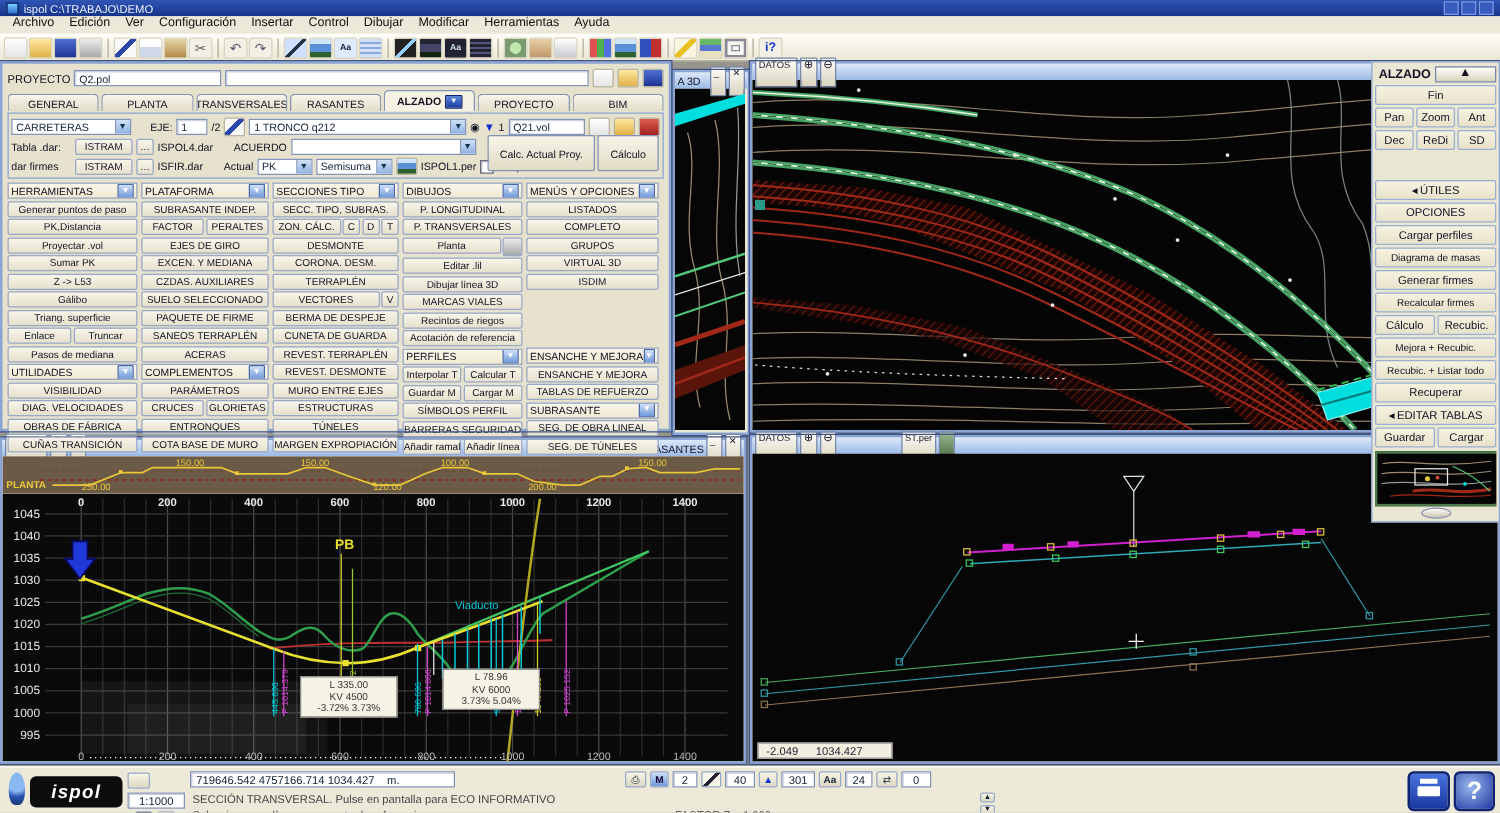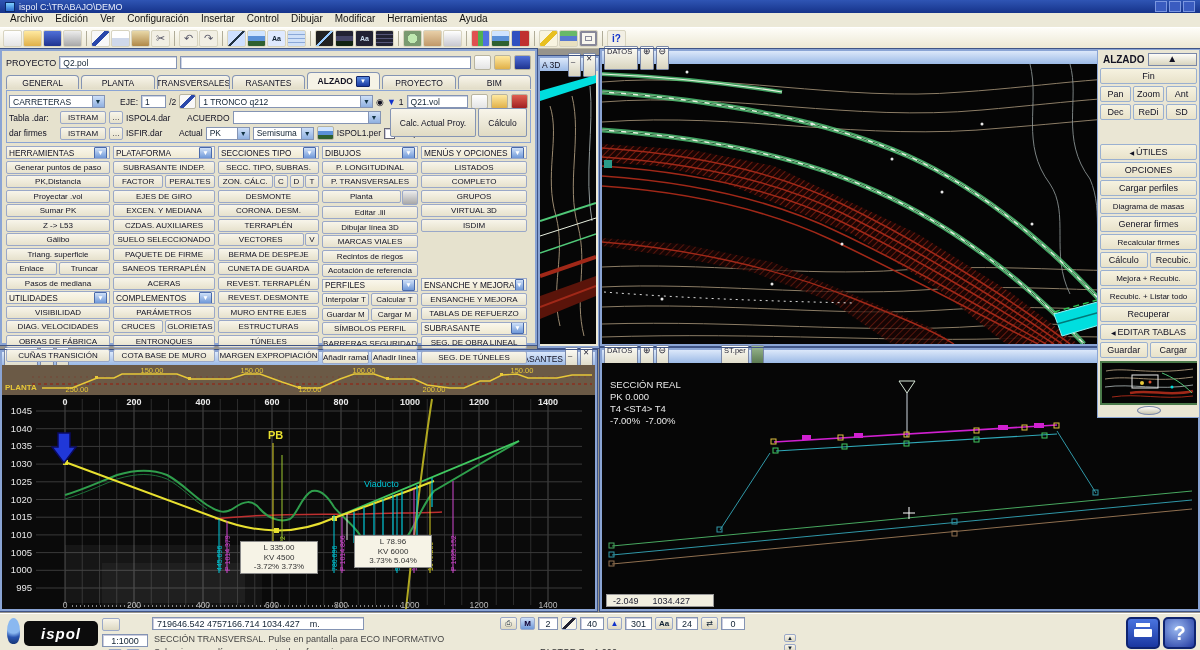--- a/index.html
+++ b/index.html
@@ -455,21 +455,20 @@
   <div class="win" style="left:600px;top:299px;width:600px;height:263px;z-index:2">
     <div class="wtitle">
       <span class="wbtn" style="min-width:34px">DATOS</span>
       <span class="wbtn mag">⊕</span>
       <span class="wbtn mag">⊖</span>
       <span style="width:48px"></span>
       <span class="wbtn">ST.per</span>
       <span class="wbtn" style="background:linear-gradient(#9ab890,#4a6840)"></span>
     </div>
     <div style="position:relative;width:596px;height:246px;background:#060606">
-      <div class="sec-info" id="sec-info"><div>SECCIÓN REAL</div><div>PK 0.000</div><div>T4 &lt;ST4&gt; T4</div><div>-7.00%  -7.00%</div></div>
       <svg width="596" height="246" viewBox="0 0 596 246" style="display:block">
         <g>
           <polygon points="297,18 313,18 305,30" fill="none" stroke="#d8e8d8" stroke-width="1"></polygon>
           <line x1="305" y1="30" x2="305" y2="74" stroke="#cfd8e0" stroke-width="1"></line>
         </g>
         <g>
           <line x1="10" y1="183" x2="590" y2="128" stroke="#48a860" stroke-width="1"></line>
           <line x1="10" y1="192" x2="590" y2="137" stroke="#3098a8" stroke-width="1"></line>
           <line x1="10" y1="201" x2="590" y2="146" stroke="#907050" stroke-width="1"></line>
           <rect x="7" y="180" width="5" height="5" fill="none" stroke="#48a860"></rect>

